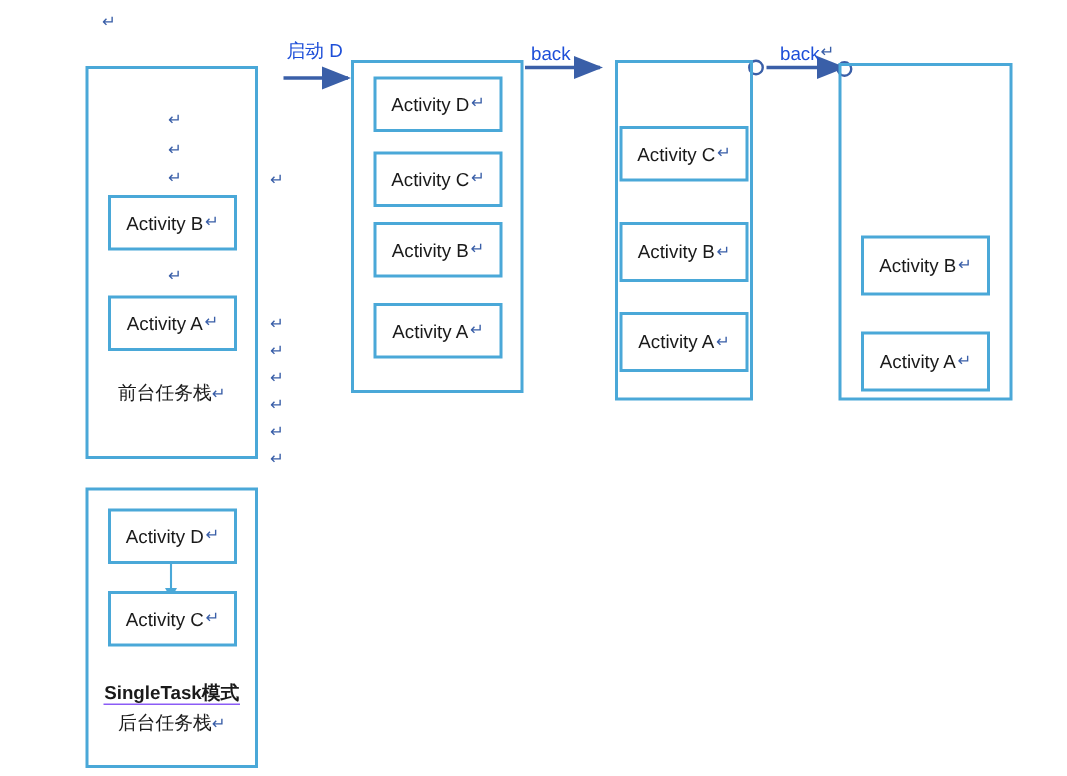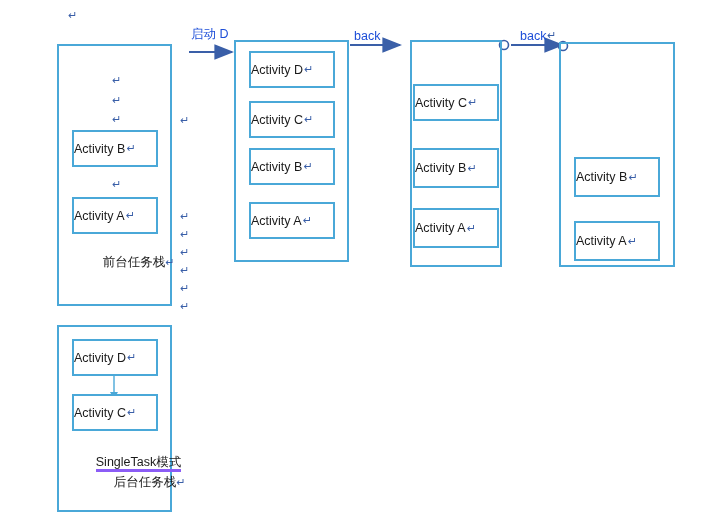--- a/index.html
+++ b/index.html
@@ -25,32 +25,33 @@
   }
   .act {
     position: absolute;
     border: 2px solid #4aa8d8;
     box-sizing: border-box;
     background: #ffffff;
     color: #1a1a1a;
     font-size: 12.5px;
     display: flex;
     align-items: center;
+    justify-content: center;
     white-space: nowrap;
   }
   .caption {
     position: absolute;
     font-size: 12.5px;
     color: #1a1a1a;
     text-align: center;
     white-space: nowrap;
-    margin-left: 24px;
   }
   .caption .ul {
-    border-bottom: 3px solid #8b5cf6;
+    border-bottom: 1px solid #8b5cf6;
+    font-weight: bold;
   }
   .pilcrow {
     position: absolute;
     font-size: 11px;
     color: #3a5fa8;
     line-height: 1;
     user-select: none;
   }
   .arrowlabel {
     position: absolute;
@@ -129,21 +130,21 @@
     <span>Activity D</span>
       <span class="pilcrow" style="position:static; margin-left:1px;">↵</span>
   </div>
   <div class="act" style="left:72px; top:394px; width:86px; height:37px;">
     <span>Activity C</span>
       <span class="pilcrow" style="position:static; margin-left:1px;">↵</span>
   </div>
   <div class="caption" style="left:57px; top:454px; width:115px;">
     <span class="ul">SingleTask模式</span>
   </div>
-  <div class="caption" style="left:68px; top:474px; width:115px;">
+  <div class="caption" style="left:57px; top:474px; width:115px;">
     <span>后台任务栈</span><span class="pilcrow" style="position:static;">↵</span>
   </div>
 
   <div class="stack" style="left:234px; top:40px; width:115px; height:222px;"></div>
   <div class="act" style="left:249px; top:51px; width:86px; height:37px;">
     <span>Activity D</span>
       <span class="pilcrow" style="position:static; margin-left:1px;">↵</span>
   </div>
   <div class="act" style="left:249px; top:101px; width:86px; height:37px;">
     <span>Activity C</span>

